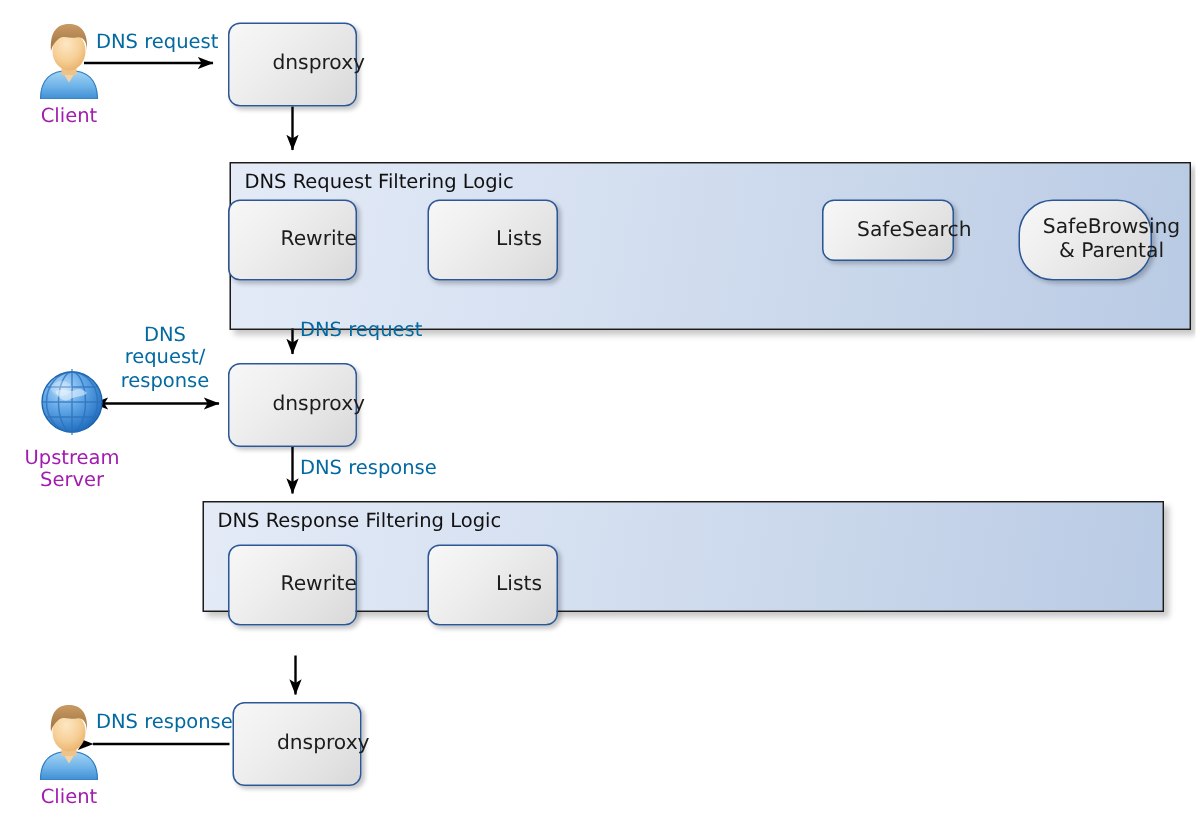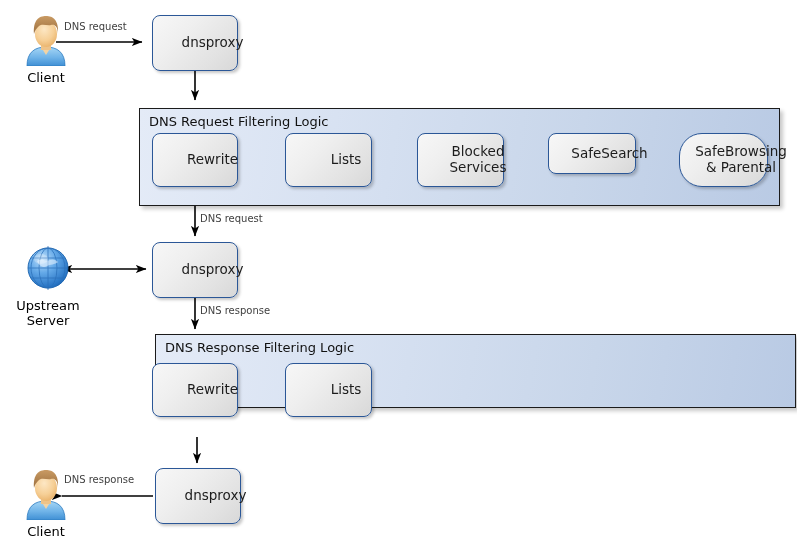--- a/index.html
+++ b/index.html
@@ -53,32 +53,32 @@
     left: 9px;
     top: 5px;
     font-size: 13px;
     color: #111111;
     white-space: nowrap;
   }
 
   
   .edge-label {
     position: absolute;
-    font-size: 10px;
-    color: #404040;
+    font-size: 13px;
+    color: #0369a1;
     white-space: pre;
     line-height: 1.18;
   }
   .edge-label.center { text-align: center; }
 
   
   .caption {
     position: absolute;
     font-size: 13px;
-    color: #000000;
+    color: #a21caf;
     text-align: center;
     line-height: 1.18;
     white-space: pre-line;
   }
 
   svg.lines {
     position: absolute;
     left: 0; top: 0;
     width: 797px;
     height: 558px;
@@ -153,32 +153,29 @@
     </svg>
   </div>
   <div class="caption" style="left:8px; top:70px; width:76px;">Client</div>
 
   <div class="node" style="left:152px; top:15px; width:86px; height:56px;">
     <span>dnsproxy</span>
   </div>
 
   <div class="edge-label" style="left:64px; top:21px;">DNS request</div>
 
-  <div class="group" style="left:139px; top:108px; width:641px; height:98px;">
+  <div class="group" style="left:153px; top:108px; width:641px; height:112px;">
     <div class="group-title">DNS Request Filtering Logic</div>
   </div>
 
   <div class="node" style="left:152px; top:133px; width:86px; height:54px;">
     <span>Rewrite</span>
   </div>
   <div class="node" style="left:285px; top:133px; width:87px; height:54px;">
     <span>Lists</span>
-  </div>
-  <div class="node" style="left:417px; top:133px; width:87px; height:54px;">
-    <span class="ml">Blocked<br>Services</span>
   </div>
   <div class="node" style="left:548px; top:133px; width:88px; height:41px;">
     <span>SafeSearch</span>
   </div>
   <div class="node" style="left:679px; top:133px; width:89px; height:54px;border-radius:23px;">
     <span class="ml">SafeBrowsing<br>&amp; Parental</span>
   </div>
 
   <div class="edge-label" style="left:200px; top:213px;">DNS request</div>
 
@@ -203,24 +200,25 @@
       <path d="M13,17 c5,-3 9,1 13,-1 c3,-1.5 6,0 8,2 c-3,3 -8,2 -11,4 c-4,2.5 -8,0 -10,-5 z" fill="#e9f4ff" opacity="0.55"></path>
       <ellipse cx="17" cy="15" rx="7" ry="5" fill="#ffffff" opacity="0.25"></ellipse>
     </svg>
   </div>
   <div class="caption" style="left:6px; top:298px; width:84px;">Upstream<br>Server</div>
 
   <div class="node" style="left:152px; top:242px; width:86px; height:56px;">
     <span>dnsproxy</span>
   </div>
 
+  <div class="edge-label center" style="left:74px; top:216px; width:72px;">DNS<br>request/<br>response</div>
 
   <div class="edge-label" style="left:200px; top:305px;">DNS response</div>
 
-  <div class="group" style="left:155px; top:334px; width:641px; height:74px;">
+  <div class="group" style="left:135px; top:334px; width:641px; height:74px;">
     <div class="group-title">DNS Response Filtering Logic</div>
   </div>
 
   <div class="node" style="left:152px; top:363px; width:86px; height:54px;">
     <span>Rewrite</span>
   </div>
   <div class="node" style="left:285px; top:363px; width:87px; height:54px;">
     <span>Lists</span>
   </div>
 

